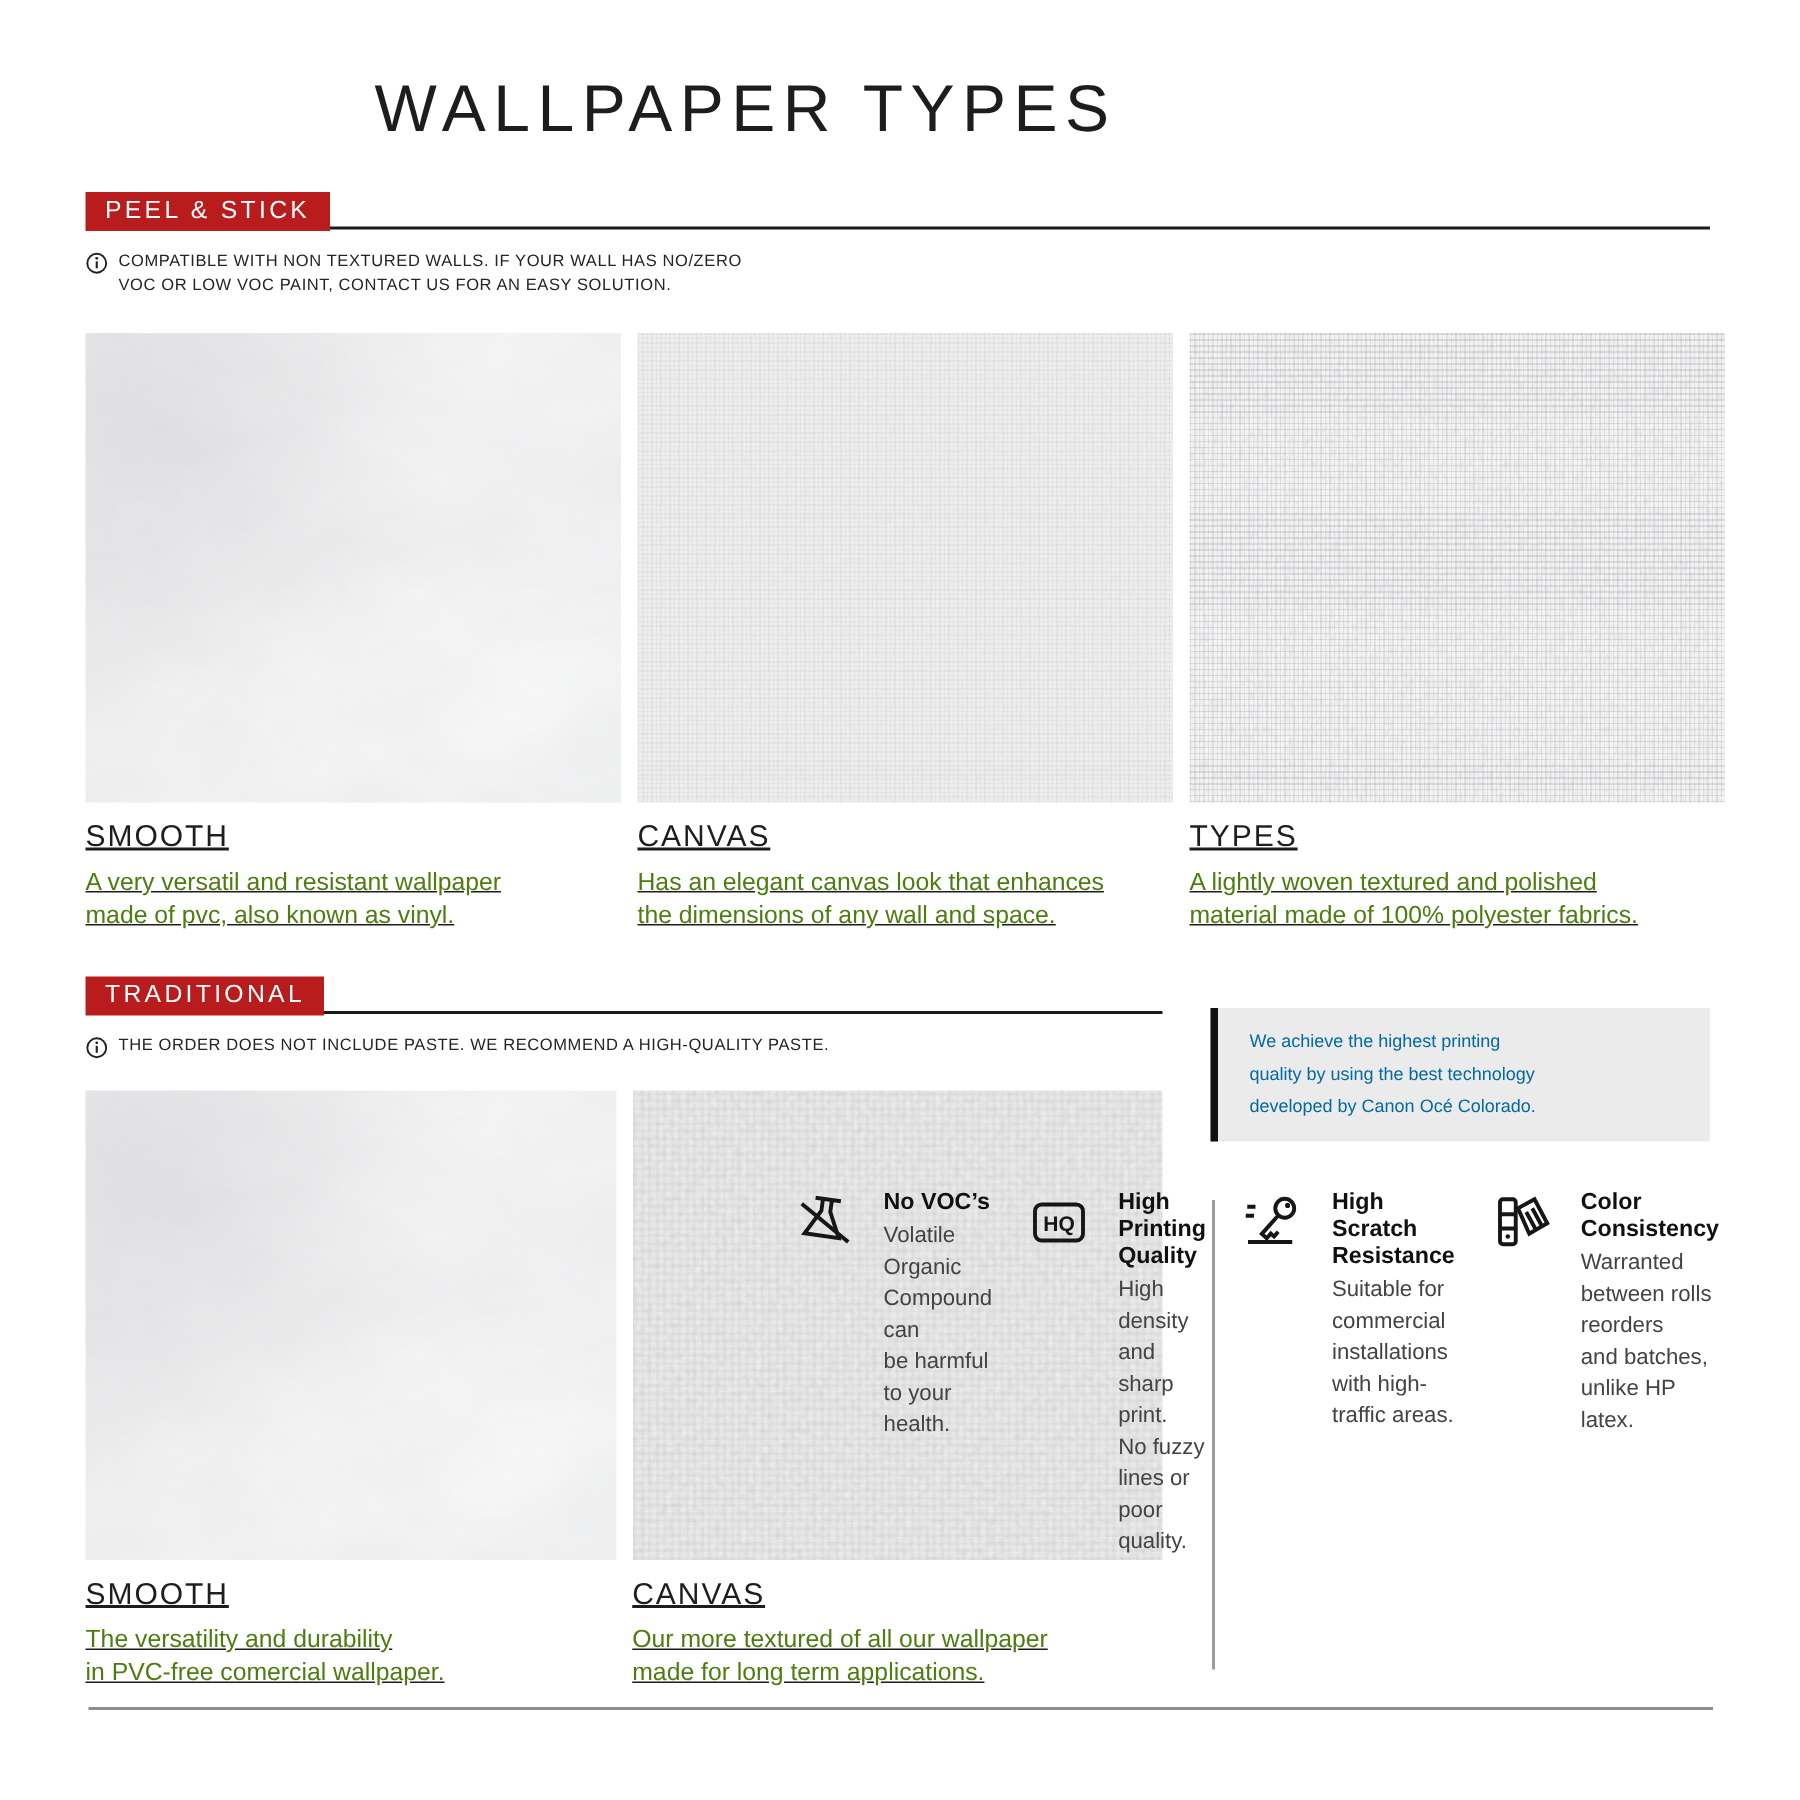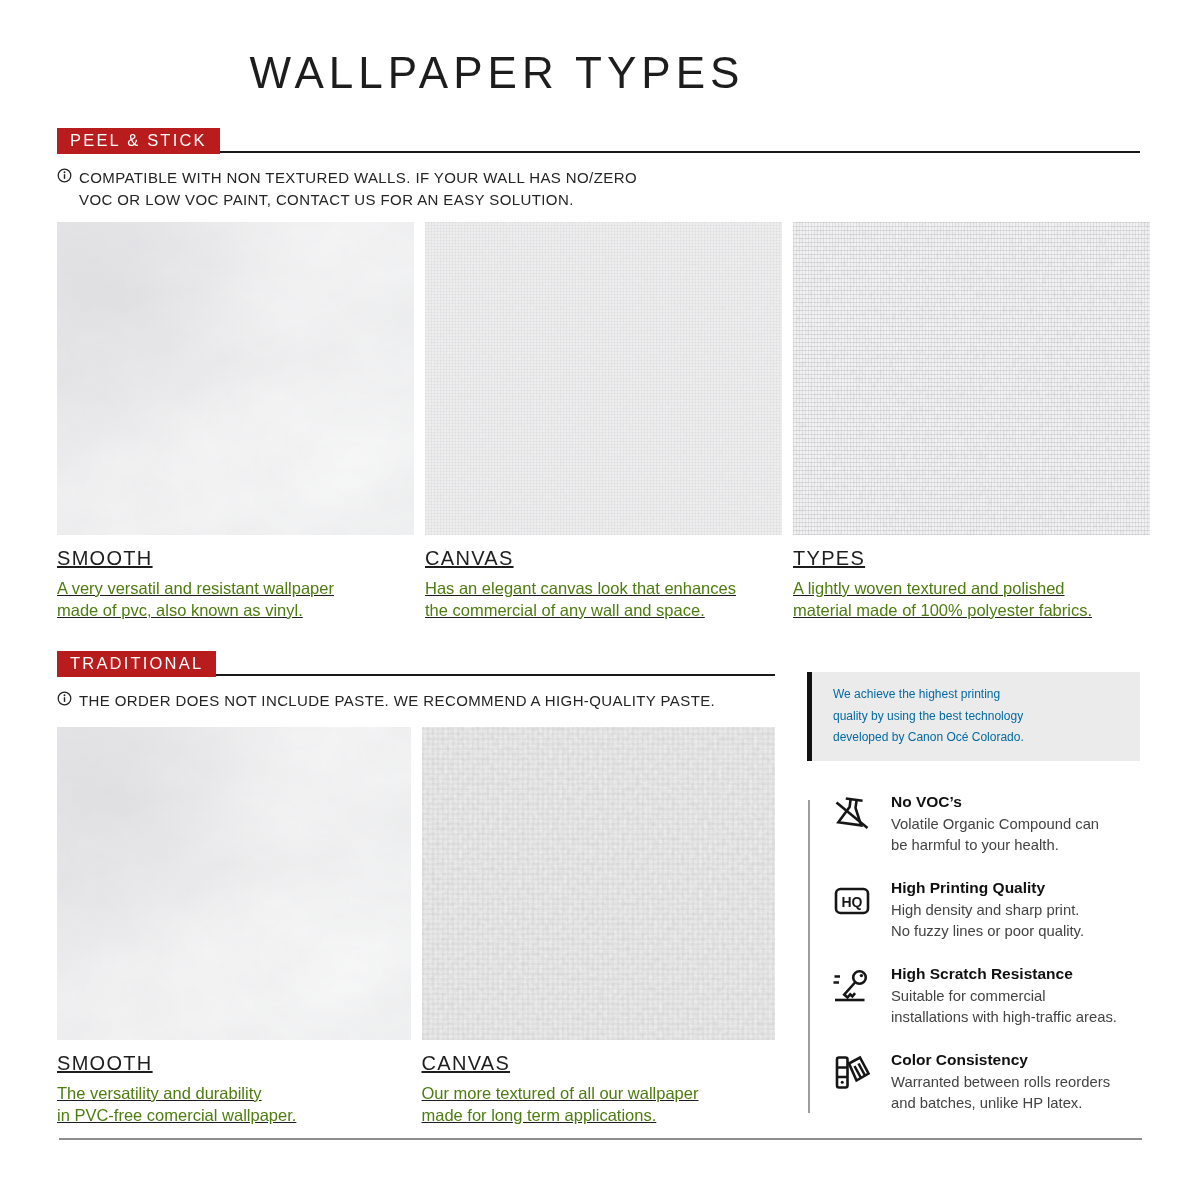--- a/index.html
+++ b/index.html
@@ -23,21 +23,21 @@
     background:#b91c1c; color:#fff; font-size:16.5px; letter-spacing:2.2px;
     padding:3px 13px 4px 13px; white-space:nowrap; line-height:1.15;
   }
   .rule { flex:1; height:2px; background:#1a1a1a; margin-bottom:1px; }
 
   
   .note { position:absolute; left:57px; display:flex; gap:7px; align-items:flex-start; }
   .note.n1 { top:167px; }
   .note.n2 { top:690px; }
   .note-text {
-    font-size:15px; letter-spacing:0.4px; color:#242424; line-height:1.45;
+    font-size:11px; letter-spacing:0.4px; color:#242424; line-height:1.45;
     white-space:pre-line;
   }
   .info-icon { flex:0 0 auto; margin-top:1px; }
 
   
   .swatch-row { position:absolute; display:grid; gap:11px; }
   .swatch-row.r1 { top:222px; left:57px; width:1093px; height:313px; grid-template-columns:repeat(3,1fr); }
   .swatch-row.r2 { top:727px; left:57px; width:718px;  height:313px; grid-template-columns:repeat(2,1fr); }
   .swatch { position:relative; overflow:hidden; }
   .swatch svg.noise { position:absolute; inset:0; width:100%; height:100%; display:block; }
@@ -82,21 +82,21 @@
   
   .quote {
     position:absolute; top:672px; left:807px; width:333px; box-sizing:border-box;
     background:#ebebeb; border-left:5px solid #111;
     padding:12px 14px 12px 21px;
   }
   .quote-text { margin:0; font-size:12px; color:#0369a1; line-height:1.8; white-space:pre-line; }
 
   
   .features-divider { position:absolute; left:808px; top:800px; width:2px; height:313px; background:#9c9c9c; }
-  .features { position:absolute; left:830px; top:793px; width:316px; display:flex; flex-direction:column; gap:23px; }
+  .features { position:absolute; left:830px; top:793px; width:316px; display:flex; flex-direction:row; gap:23px;justify-content:flex-end; }
   .feature { display:flex; gap:15px; }
   .feature-icon { flex:0 0 46px; }
   .feature-title { margin:0 0 3px 0; font-size:15.5px; font-weight:700; color:#101010; }
   .feature-desc { margin:0; font-size:14.8px; color:#434343; line-height:1.42; white-space:pre-line; }
 
   .bottom-rule { position:absolute; top:1138px; left:59px; width:1083px; height:2px; background:#8d8d8d; }
 
   .icon-stroke { stroke:#161616; stroke-width:2.6; fill:none; }
 </style>
 </head>
@@ -164,21 +164,21 @@
 
   <div class="labels-row l1">
     <div class="label-cell">
       <h3 class="swatch-title">SMOOTH</h3>
       <p class="swatch-desc">A very versatil and resistant wallpaper
 made of pvc, also known as vinyl.</p>
     </div>
     <div class="label-cell">
       <h3 class="swatch-title">CANVAS</h3>
       <p class="swatch-desc">Has an elegant canvas look that enhances
-the commercial of any wall and space.</p>
+the dimensions of any wall and space.</p>
     </div>
     <div class="label-cell">
       <h3 class="swatch-title">TYPES</h3>
       <p class="swatch-desc">A lightly woven textured and polished
 material made of 100% polyester fabrics.</p>
     </div>
   </div>
 
   <div class="section-head s2">
     <span class="badge">TRADITIONAL</span>

